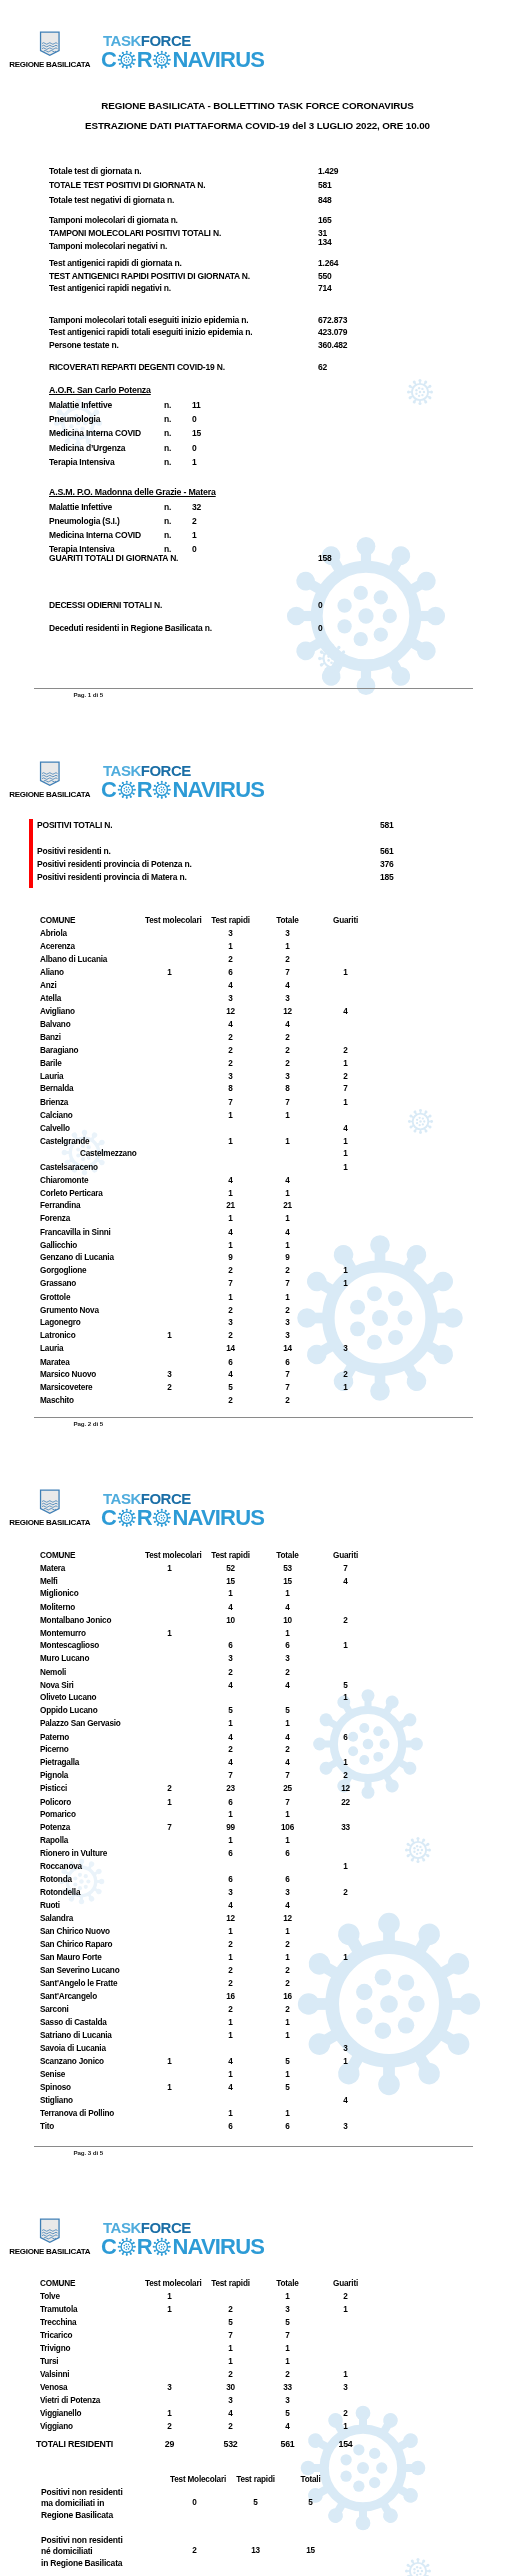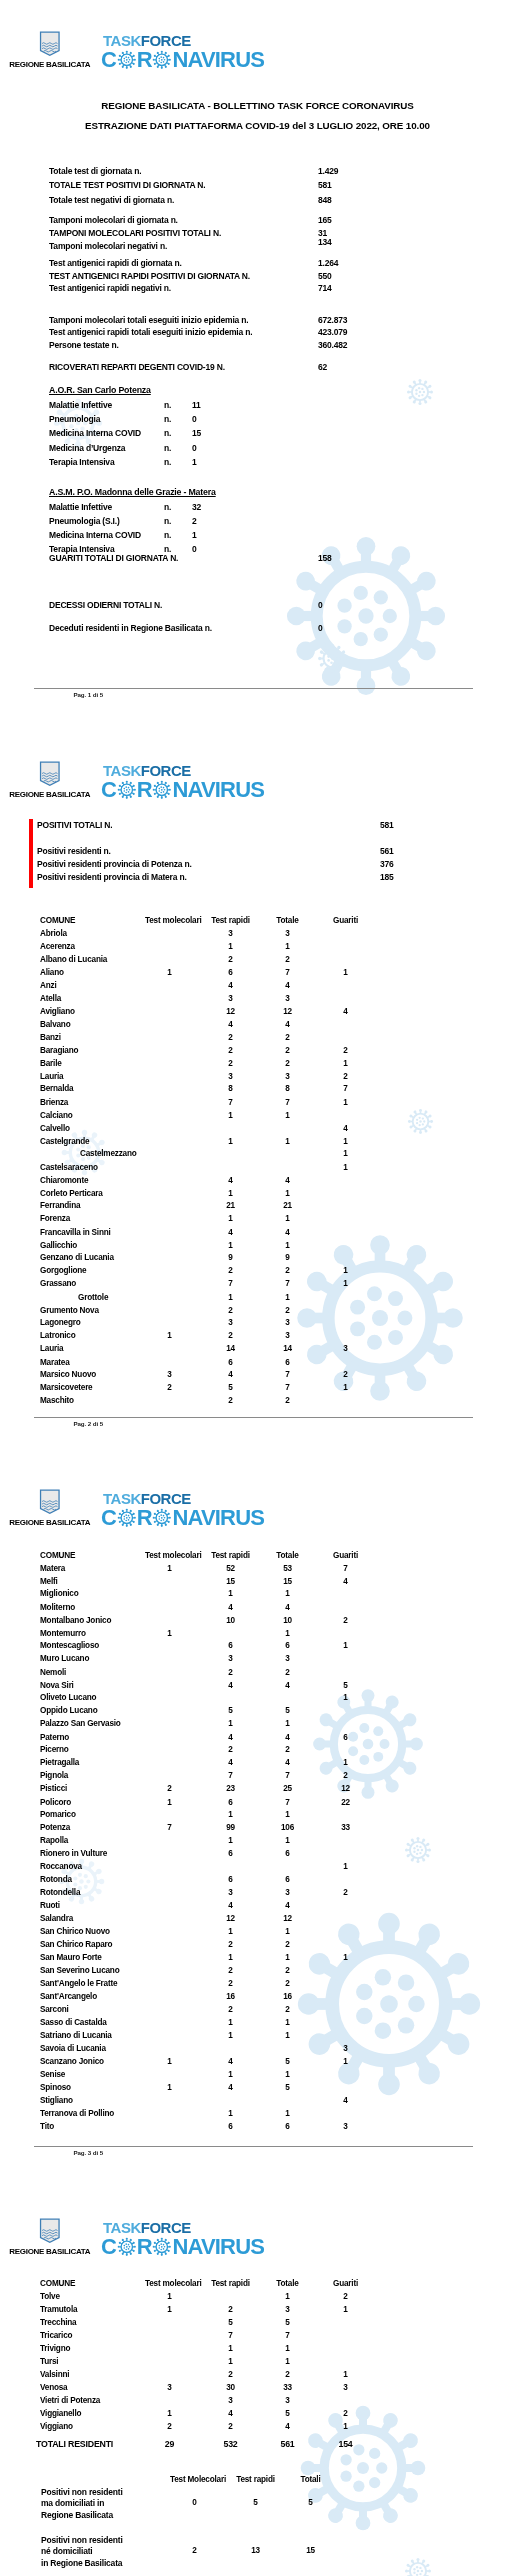--- a/index.html
+++ b/index.html
@@ -319,21 +319,21 @@
     <div class="abs cell " style="left: 206px; top: 1253px;">9</div>
     <div class="abs cell " style="left: 263px; top: 1253px;">9</div>
     <div class="abs rowname" style="left: 40px; top: 1266px;">Gorgoglione</div>
     <div class="abs cell " style="left: 206px; top: 1266px;">2</div>
     <div class="abs cell " style="left: 263px; top: 1266px;">2</div>
     <div class="abs cell " style="left: 321px; top: 1266px;">1</div>
     <div class="abs rowname" style="left: 40px; top: 1279px;">Grassano</div>
     <div class="abs cell " style="left: 206px; top: 1279px;">7</div>
     <div class="abs cell " style="left: 263px; top: 1279px;">7</div>
     <div class="abs cell " style="left: 321px; top: 1279px;">1</div>
-    <div class="abs rowname" style="left: 40px; top: 1293px; margin-left: 38px;">Grottole</div>
+    <div class="abs rowname" style="left: 40px; top: 1293px;">Grottole</div>
     <div class="abs cell " style="left: 206px; top: 1293px;">1</div>
     <div class="abs cell " style="left: 263px; top: 1293px;">1</div>
     <div class="abs rowname" style="left: 40px; top: 1306px;">Grumento Nova</div>
     <div class="abs cell " style="left: 206px; top: 1306px;">2</div>
     <div class="abs cell " style="left: 263px; top: 1306px;">2</div>
     <div class="abs rowname" style="left: 40px; top: 1318px;">Lagonegro</div>
     <div class="abs cell " style="left: 206px; top: 1318px;">3</div>
     <div class="abs cell " style="left: 263px; top: 1318px;">3</div>
     <div class="abs rowname" style="left: 40px; top: 1331px;">Latronico</div>
     <div class="abs cell " style="left: 145px; top: 1331px;">1</div>

